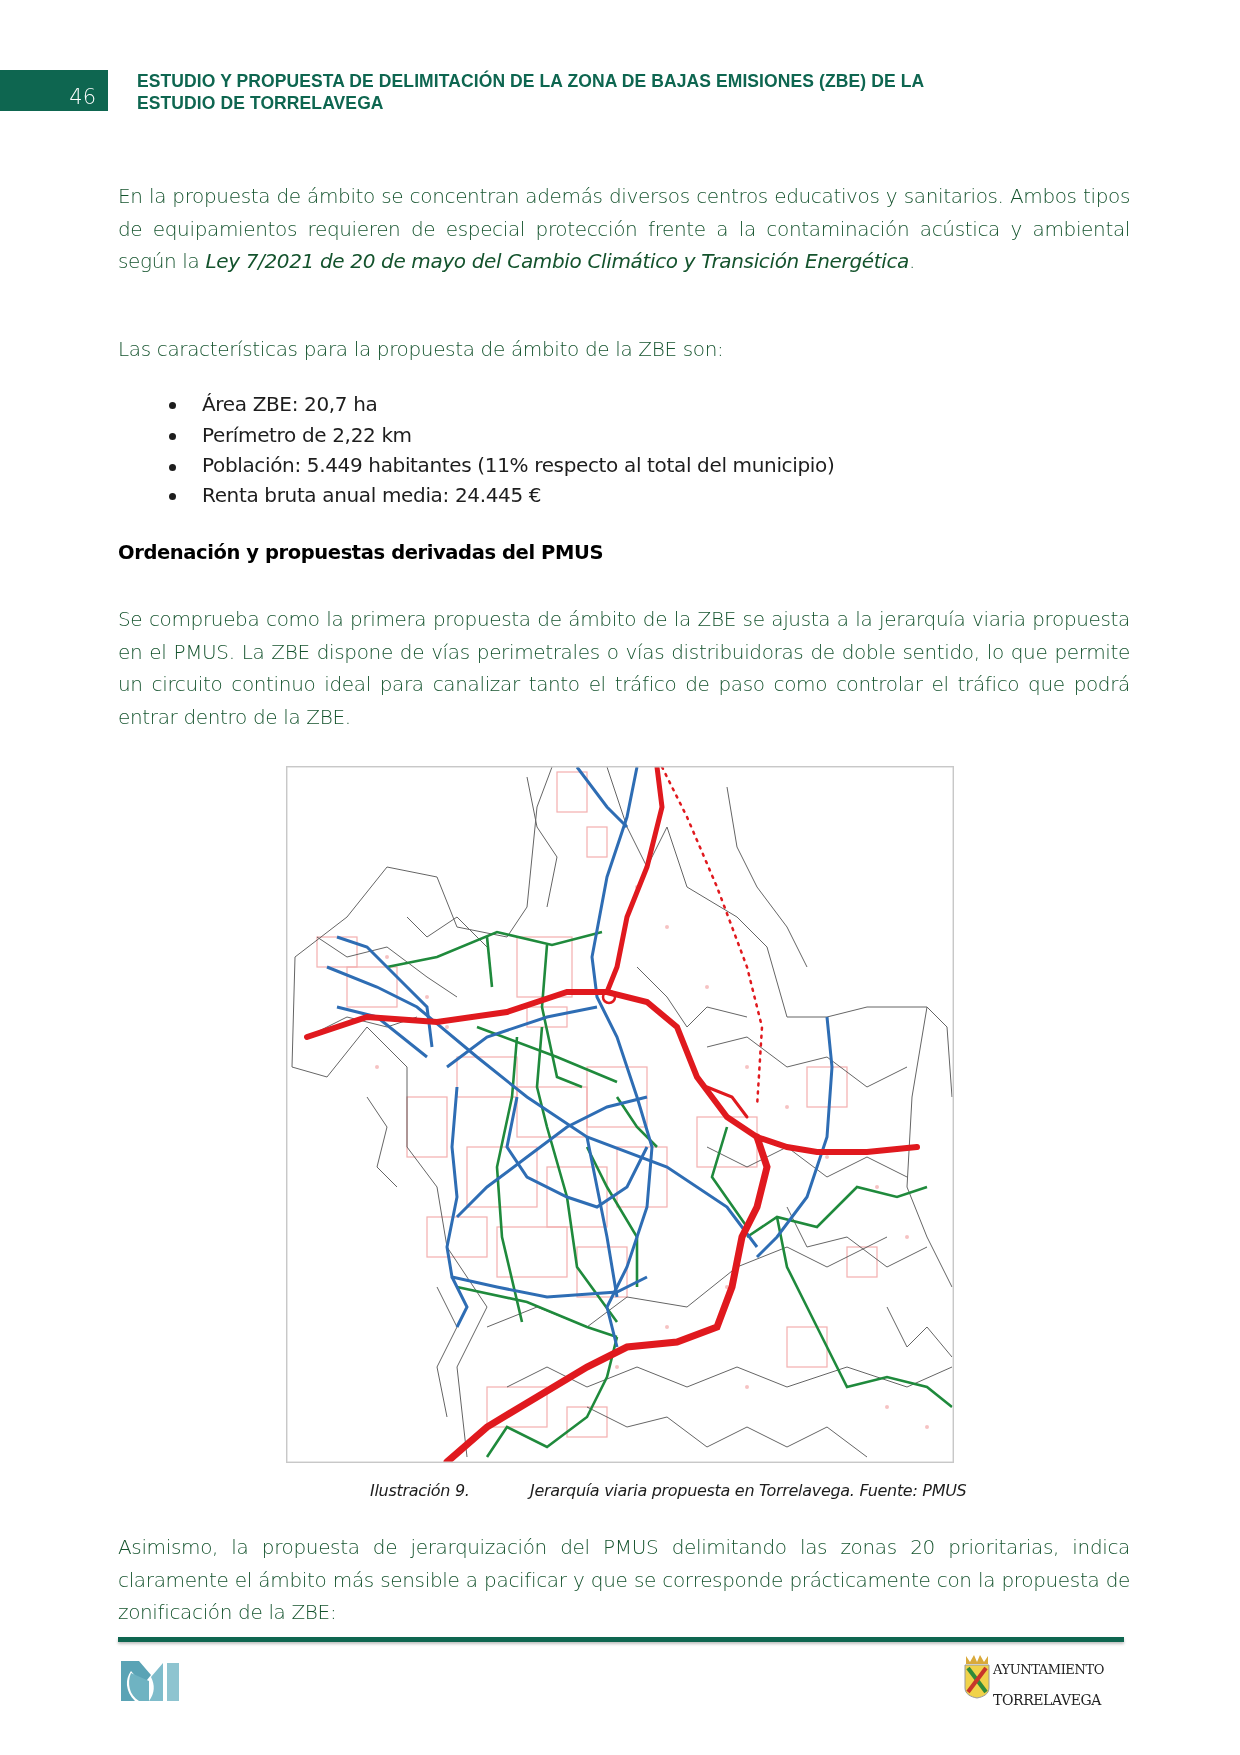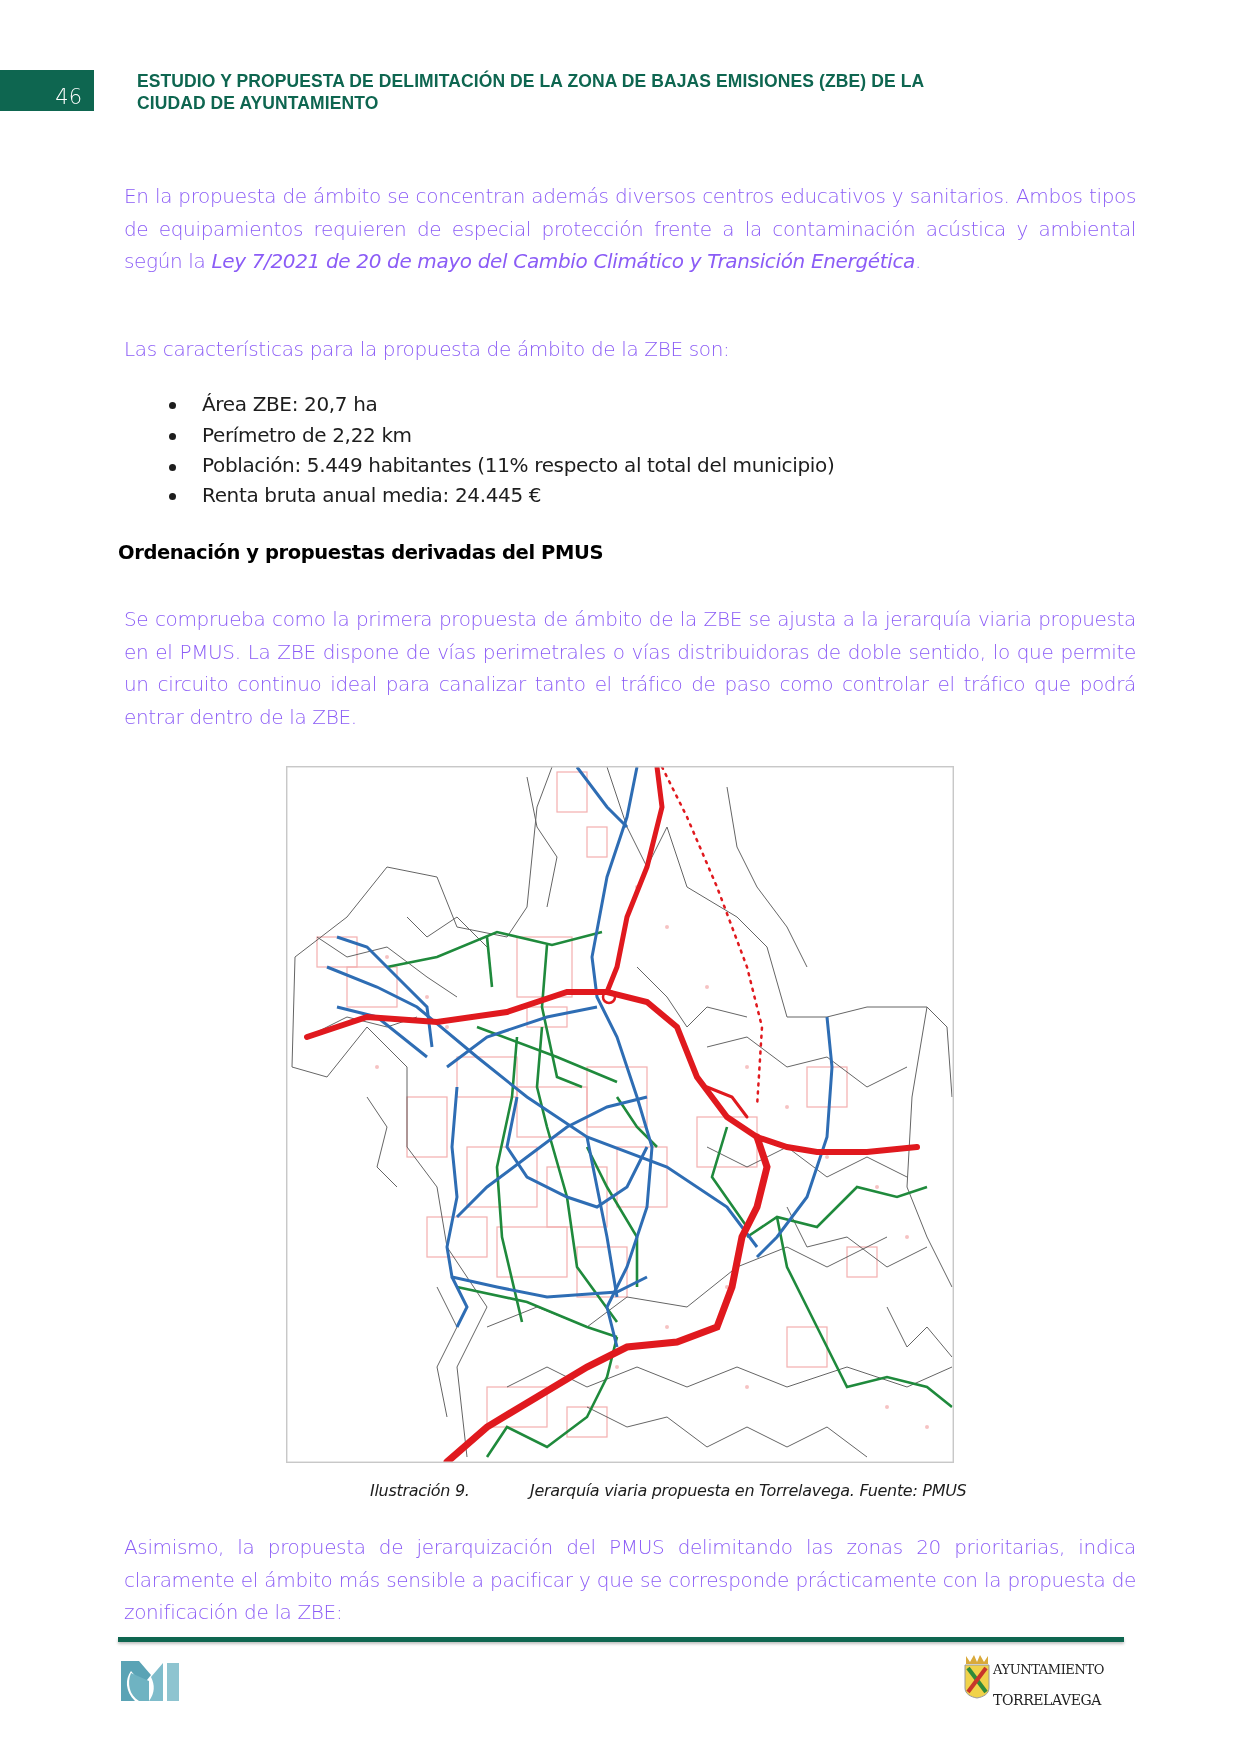--- a/index.html
+++ b/index.html
@@ -1,29 +1,29 @@
 <!DOCTYPE html>
 <html><head>
 <meta charset="utf-8">
 <style>
   html, body { margin: 0; padding: 0; background: #ffffff; }
   body { width: 1240px; height: 1755px; position: relative; overflow: hidden;
          font-family: "DejaVu Sans", sans-serif; color: #1a1a1a; }
 
-  .page-num-tab { position: absolute; left: 0; top: 70px; width: 94px; height: 41px;
+  .page-num-tab { position: absolute; left: 0; top: 70px; width: 108px; height: 41px;
                   background: #0e6650; }
   .page-num { position: absolute; right: 12px; bottom: 2px; color: #ffffff;
               font-family: "DejaVu Sans", sans-serif; font-size: 21px; font-weight: 300; }
   .header-title { position: absolute; left: 137px; top: 70px; width: 820px;
                   color: #0e6650; font-family: "Liberation Sans", sans-serif;
                   font-weight: bold; font-size: 17.5px; line-height: 22px; letter-spacing: 0.1px; }
 
-  .body-text { position: absolute; left: 124px; width: 1012px;
+  .body-text { position: absolute; left: 118px; width: 1012px;
                font-family: "DejaVu Sans", sans-serif; font-size: 20px; line-height: 32.5px;
-               text-align: justify; color: #8b5cf6; font-weight: 300; letter-spacing: -0.35px; }
+               text-align: justify; color: #14532d; font-weight: 300; letter-spacing: -0.35px; }
   .body-text em { font-style: italic; }
 
   #p1 { top: 180px; }
   #p2 { top: 333px; }
   ul.bullets { position: absolute; left: 118px; top: 381px; margin: 8px; padding: 0;
                list-style: none; font-family: "DejaVu Sans", sans-serif; font-size: 20px;
                color: #1d1d1d; letter-spacing: -0.35px; }
   ul.bullets li { position: relative; padding-left: 76px; height: 31px; line-height: 31px; }
   ul.bullets li .dot { position: absolute; left: 43px; top: 13px; width: 7px; height: 7px;
                        background: #1d1d1d; border-radius: 50%; }
@@ -54,21 +54,21 @@
   .ayto-text .l2 { font-weight: normal; font-size: 14px; margin-top: 14px; }
 </style>
 </head>
 <body>
 
 <div class="page-num-tab">
   <span class="page-num">46</span>
 </div>
 <div class="header-title">
   <div>ESTUDIO Y PROPUESTA DE DELIMITACIÓN DE LA ZONA DE BAJAS EMISIONES (ZBE) DE LA</div>
-  <div>CIUDAD DE AYUNTAMIENTO</div>
+  <div>ESTUDIO DE TORRELAVEGA</div>
 </div>
 
 <div class="body-text" id="p1"><span>En la propuesta de ámbito se concentran además diversos centros educativos y sanitarios. Ambos tipos de equipamientos requieren de especial protección frente a la contaminación acústica y ambiental según la </span><em>Ley 7/2021 de 20 de mayo del Cambio Climático y Transición Energética</em><span>.</span></div>
 
 <div class="body-text" id="p2">Las características para la propuesta de ámbito de la ZBE son:</div>
 
 <ul class="bullets">
   <li><span class="dot"></span><span>Área ZBE: 20,7 ha</span></li>
   <li><span class="dot"></span><span>Perímetro de 2,22 km</span></li>
   <li><span class="dot"></span><span>Población:  5.449 habitantes (11% respecto al total del municipio)</span></li>

